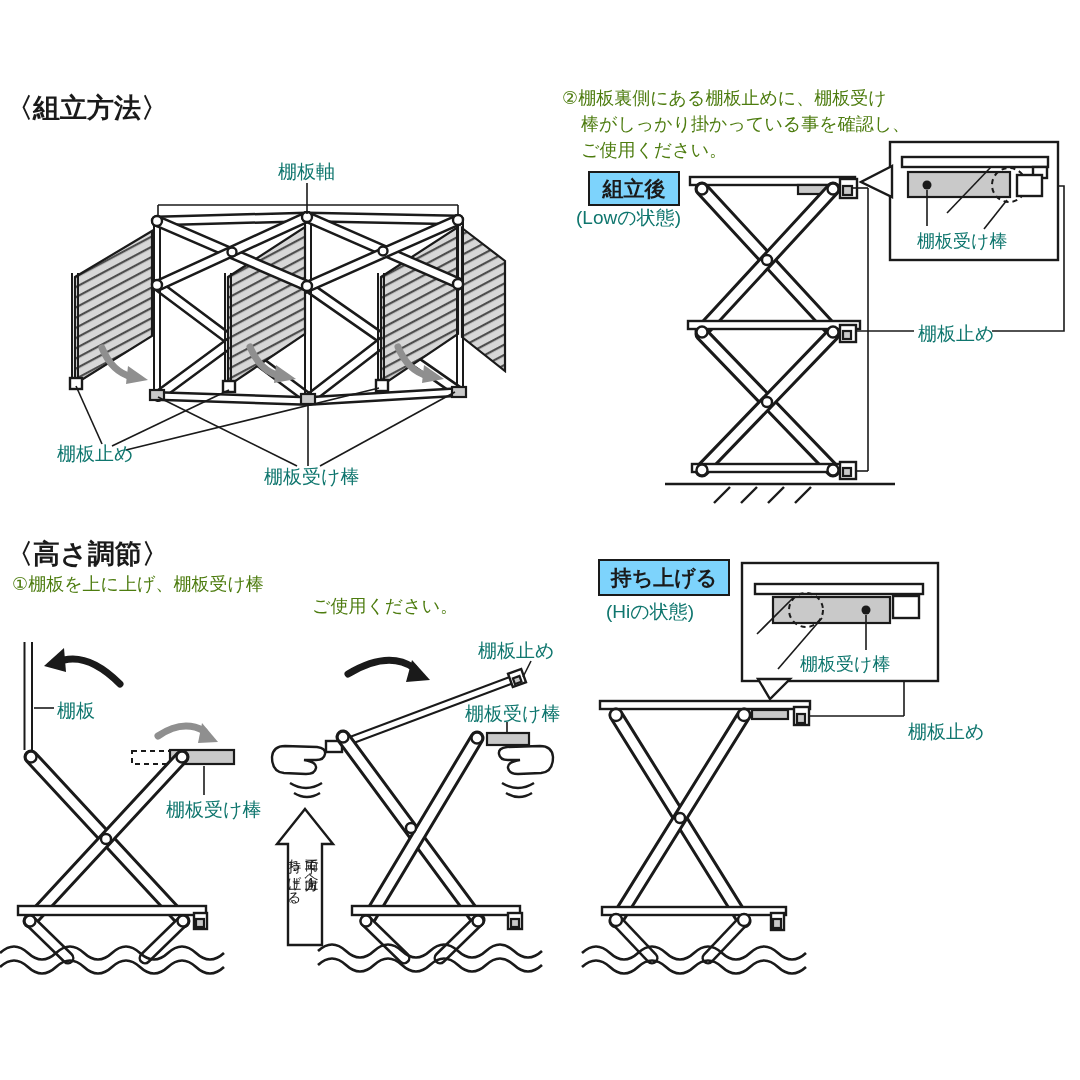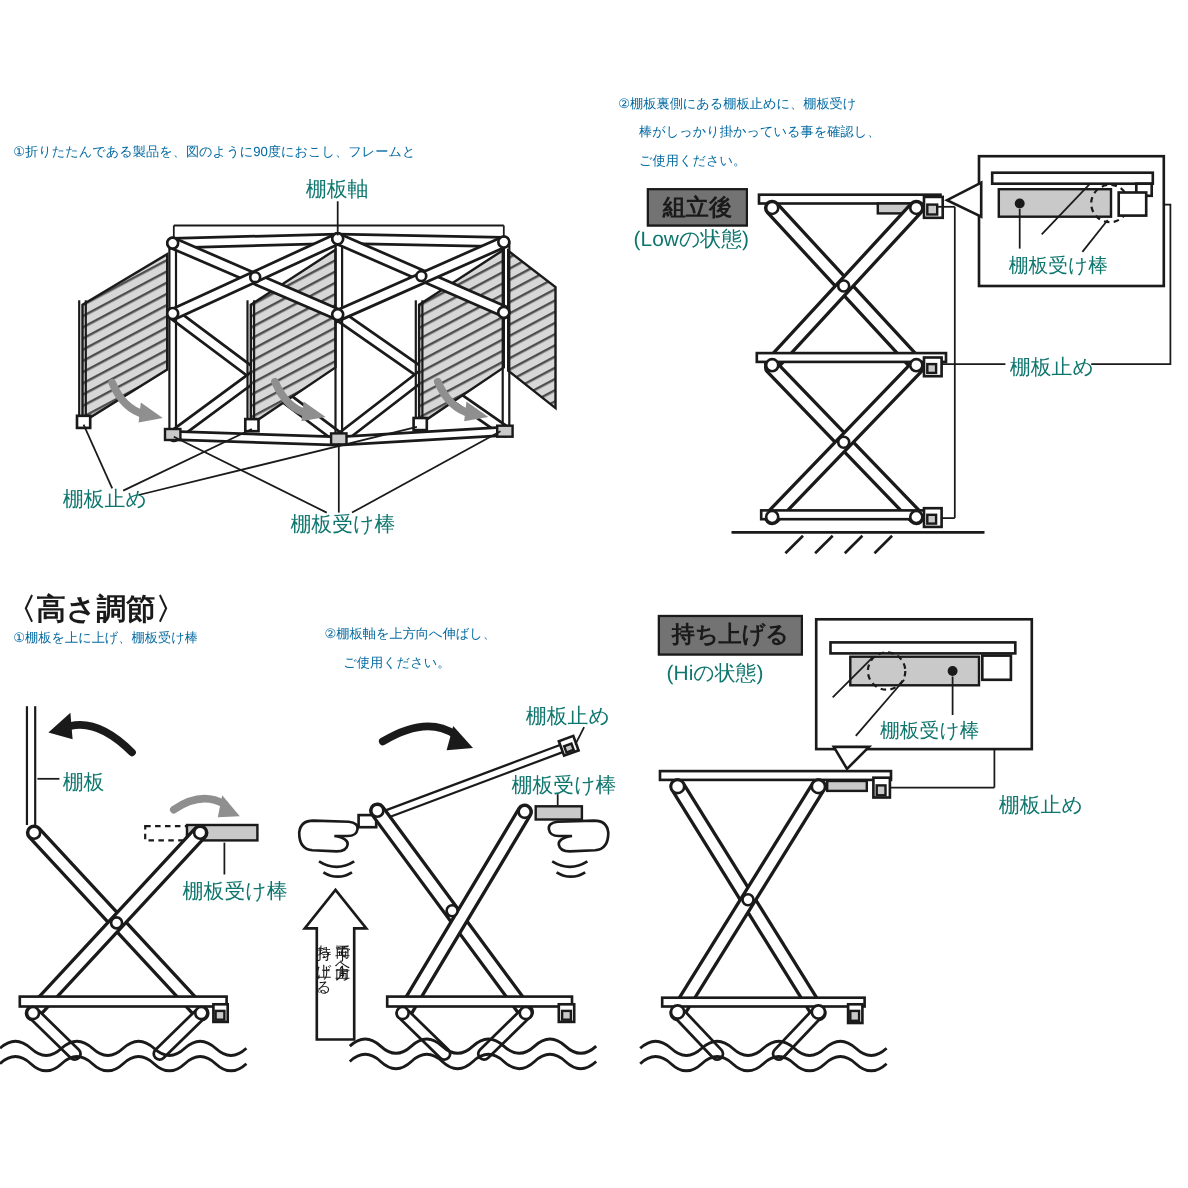--- a/index.html
+++ b/index.html
@@ -1,23 +1,23 @@
 <!DOCTYPE html>
 <html><head>
 <meta charset="utf-8">
 <style>
   html,body{margin:0;padding:0;background:#fff;}
   #stage{position:relative;width:1080px;height:1080px;background:#fff;overflow:hidden;
          font-family:"Liberation Sans","DejaVu Sans",sans-serif;color:#1a1a1a;}
   #art{position:absolute;left:0;top:0;}
   .lbl{position:absolute;font-size:19px;white-space:nowrap;color:#0f766e;}
   .sm{font-size:18px;}
-  .step{position:absolute;font-size:12px;white-space:nowrap;color:#0369a1;}
+  .step{position:absolute;font-size:18px;white-space:nowrap;color:#4d7c0f;}
   .heading{position:absolute;font-size:27px;font-weight:bold;white-space:nowrap;color:#1a1a1a;}
-  .state-box{position:absolute;border:2.5px solid #1a1a1a;background:#737373;text-align:center;
+  .state-box{position:absolute;border:2.5px solid #1a1a1a;background:#7dd3fc;text-align:center;
              font-weight:600;font-size:21px;color:#1a1a1a;}
   .vtext{position:absolute;writing-mode:vertical-rl;text-orientation:upright;
          font-size:13.5px;line-height:17px;letter-spacing:.5px;color:#1a1a1a;}
   
   .bo{stroke:#1a1a1a;stroke-linecap:round;fill:none}
   .bw{stroke:#fff;stroke-linecap:round;fill:none}
   .pv{fill:#fff;stroke:#1a1a1a;stroke-width:2.4}
   .ol{fill:#fff;stroke:#1a1a1a;stroke-width:2.4}
   .gf{fill:#c9c9c9;stroke:#1a1a1a;stroke-width:2.2}
   .ld{stroke:#1a1a1a;stroke-width:1.6;fill:none}
@@ -319,39 +319,38 @@
     <rect class="gf" x="773" y="597" width="117" height="26"></rect>
     <circle class="dsh" cx="806" cy="610" r="17"></circle>
     <circle cx="866" cy="610" r="4.5" fill="#1a1a1a"></circle>
     <rect class="ol" x="893" y="596" width="26" height="22"></rect>
     <line class="ld" x1="866" y1="615" x2="866" y2="650"></line>
     <line class="ld" x1="757" y1="634" x2="794" y2="597"></line>
     <line class="ld" x1="778" y1="669" x2="822" y2="618"></line>
   </g>
 </svg>
 
-<div class="step" style="left:12px;top:130px">①折りたたんである製品を、図のように90度におこし、フレームと</div>
+<div class="heading" style="left:6px;top:90px">〈組立方法〉</div>
 
 <div class="lbl" style="left:278px;top:159px">棚板軸</div>
 <div class="lbl" style="left:57px;top:441px">棚板止め</div>
 <div class="lbl" style="left:264px;top:464px">棚板受け棒</div>
 
 <div class="step" style="left:562px;top:86px">②棚板裏側にある棚板止めに、棚板受け</div>
 <div class="step" style="left:581px;top:112px">棒がしっかり掛かっている事を確認し、</div>
 <div class="step" style="left:581px;top:138px">ご使用ください。</div>
 
 <div class="state-box" style="left:588px;top:171px;width:88px;height:31px;line-height:31px">組立後</div>
 <div class="lbl" style="left:576px;top:205px">(Lowの状態)</div>
 
 <div class="lbl sm" style="left:917px;top:229px">棚板受け棒</div>
 <div class="lbl" style="left:918px;top:321px">棚板止め</div>
 
 <div class="heading" style="left:6px;top:536px">〈高さ調節〉</div>
 <div class="step" style="left:12px;top:572px">①棚板を上に上げ、棚板受け棒</div>
-<div class="step" style="left:295px;top:568px">②棚板軸を上方向へ伸ばし、</div>
 <div class="step" style="left:312px;top:594px">ご使用ください。</div>
 
 <div class="lbl" style="left:57px;top:698px">棚板</div>
 <div class="lbl" style="left:166px;top:797px">棚板受け棒</div>
 
 <div class="lbl" style="left:478px;top:638px">棚板止め</div>
 <div class="lbl" style="left:465px;top:701px">棚板受け棒</div>
 
 <div class="vtext" style="left:286px;top:849px;height:94px">
   <div>両手で上方向へ</div>

